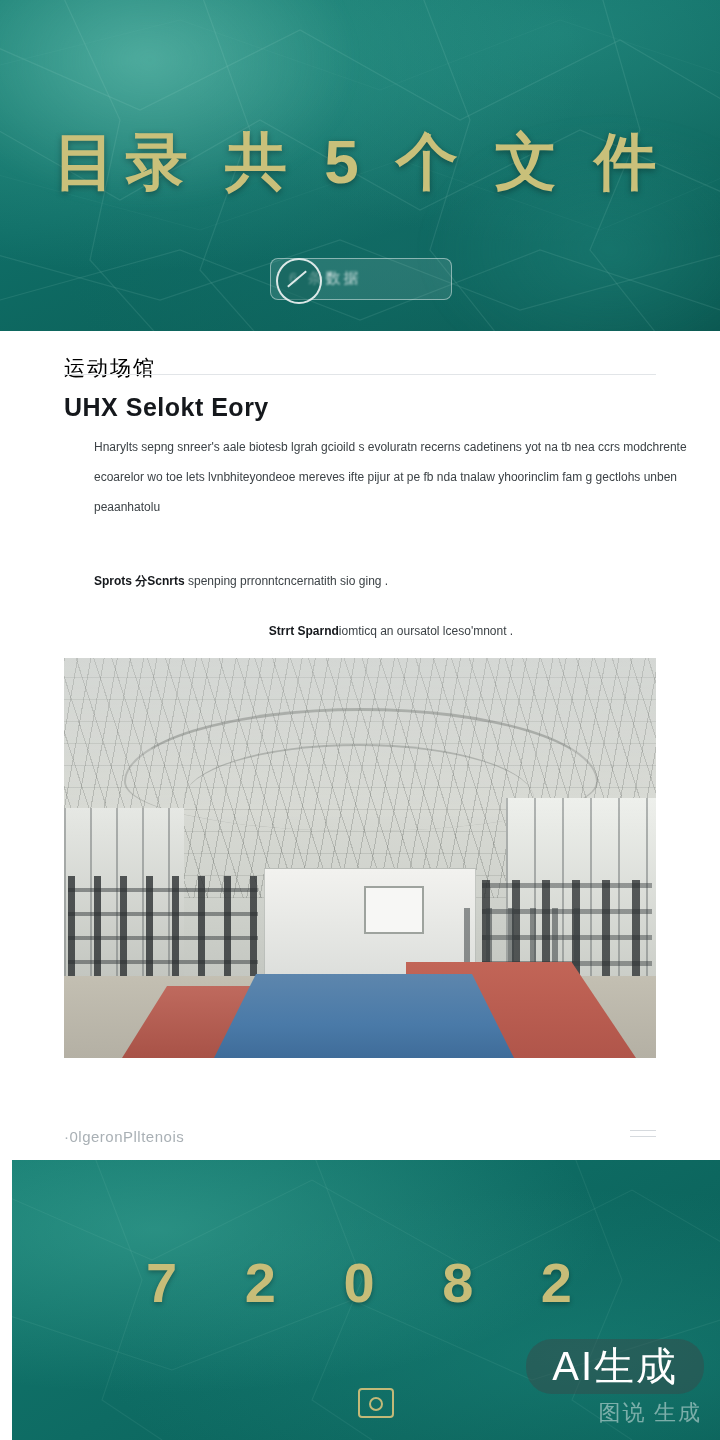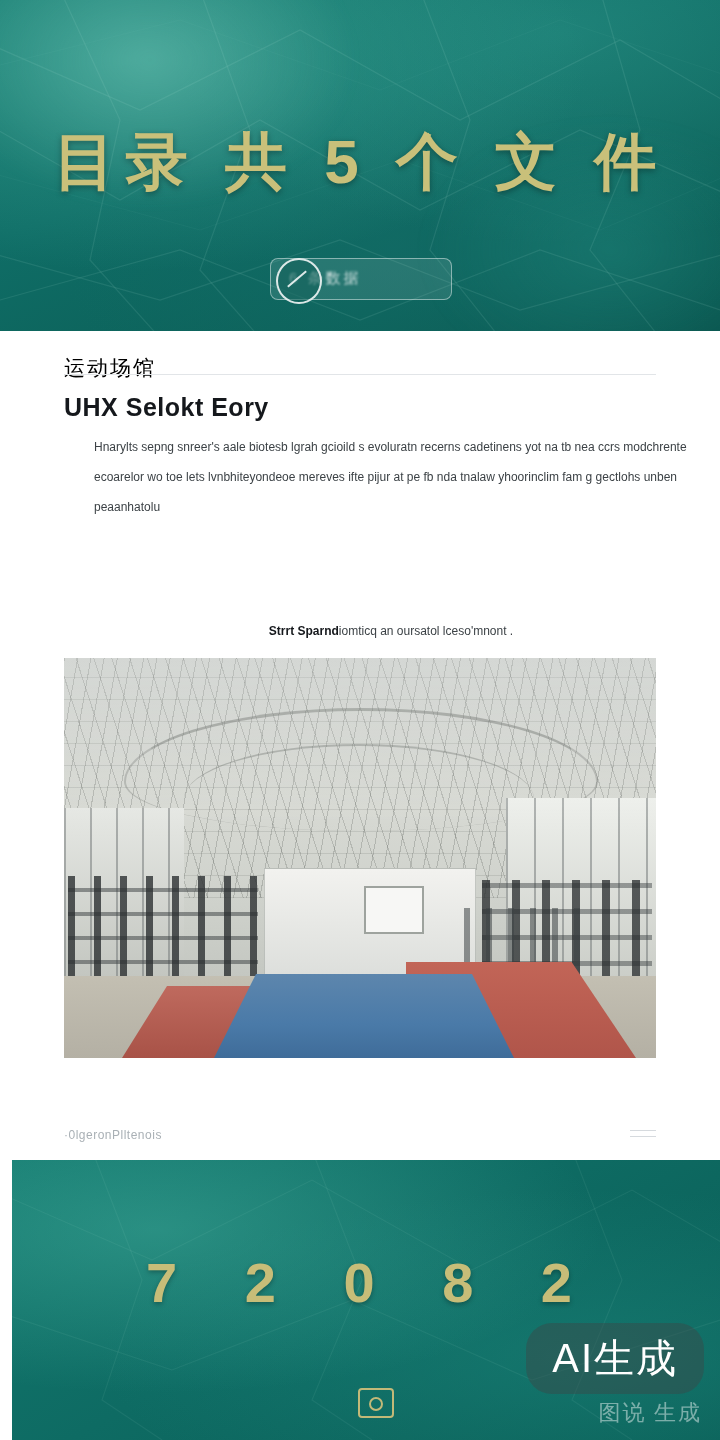--- a/index.html
+++ b/index.html
@@ -270,21 +270,21 @@
     inset: 0;
     background: linear-gradient(180deg, rgba(255,255,255,.22), rgba(255,255,255,0) 45%);
     filter: blur(.4px);
   }
 
   
   .card-foot-label {
     position: absolute;
     left: 64px;
     top: 790px;
-    font-size: 12px;
+    font-size: 15px;
     color: #a9b0b5;
     letter-spacing: .5px;
     filter: blur(0.7px);
   }
   .card-foot-lines {
     position: absolute;
     right: 64px;
     top: 792px;
     width: 26px;
   }
@@ -337,21 +337,21 @@
     width: 10px; height: 10px;
     border: 2px solid #c2b978;
     border-radius: 50%;
   }
 
   
   .watermark {
     position: absolute;
     right: 28px;
     bottom: 46px;
-    padding: 8px 26px;
+    padding: 0 26px;
     border-radius: 26px;
     background: rgba(60,70,72,.45);
     color: #ffffff;
     font-size: 40px;
     letter-spacing: 2px;
     font-weight: 500;
   }
   .watermark-sub {
     position: absolute;
     right: 30px;
@@ -393,20 +393,21 @@
 </div>
 
 <div class="card">
 
   <div class="kicker">运动场馆</div>
   <div class="kicker-rule"></div>
 
   <h1 class="headline">UHX Selokt Eory</h1>
 
   <p class="body-para p1">Hnarylts sepng snreer's aale biotesb lgrah gcioild s evoluratn recerns cadetinens yot na tb nea ccrs modchrente ecoarelor wo toe lets lvnbhiteyondeoe mereves ifte pijur at pe fb nda tnalaw yhoorinclim fam g gectlohs unben peaanhatolu</p>
+  <p class="body-para p2"><b>Sprots 分Scnrts</b> spenping prronntcncernatith sio ging .</p>
   <p class="body-para p3"><b>Strrt Sparnd</b>iomticq an oursatol lceso'mnont .</p>
 
   <div class="photo">
     <div class="ph-sky"></div>
     <div class="ph-roof"></div>
     <div class="ph-truss"></div>
     <div class="ph-truss2"></div>
     <div class="ph-windows-l"></div>
     <div class="ph-windows-r"></div>
     <div class="ph-backwall"></div>

